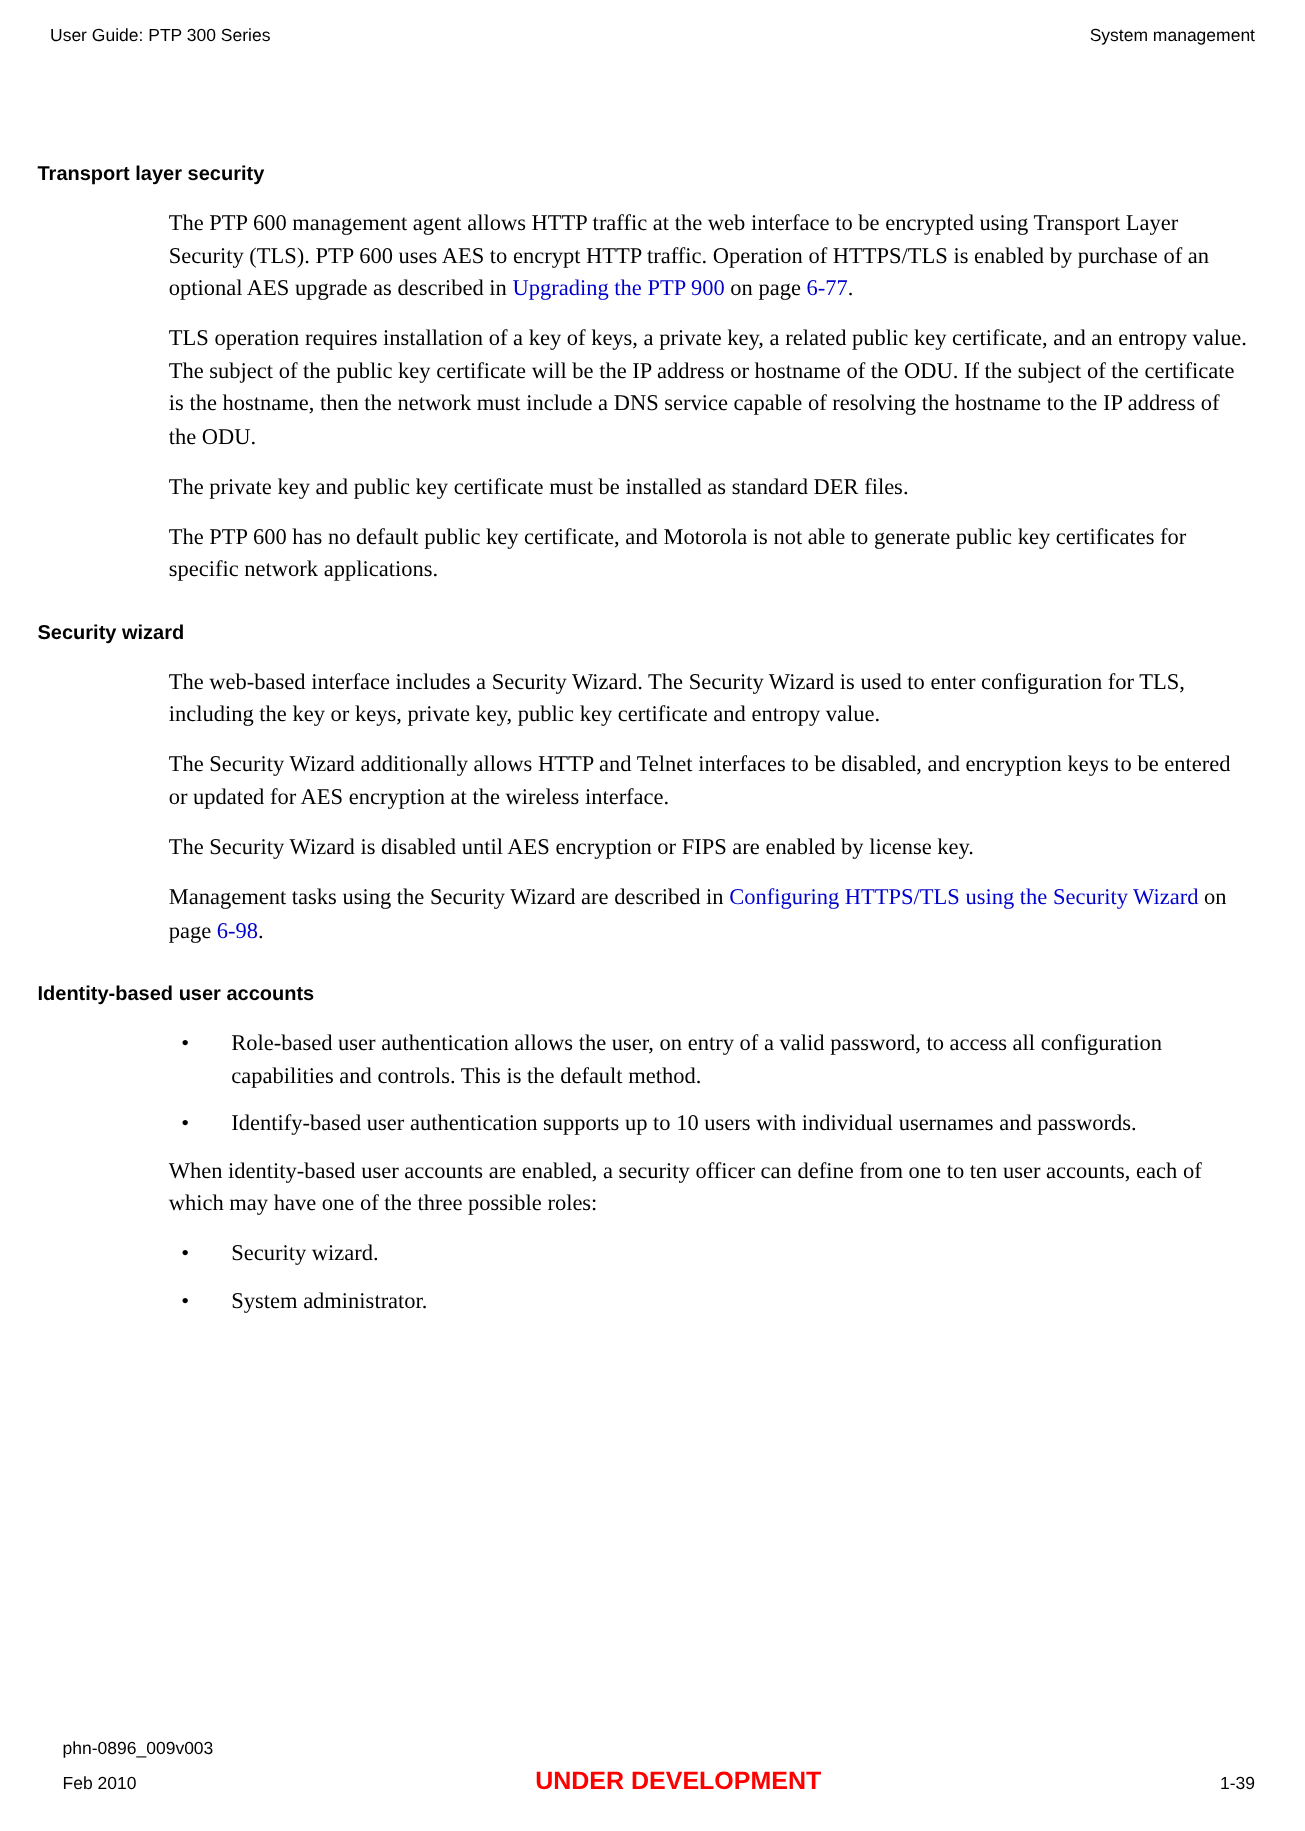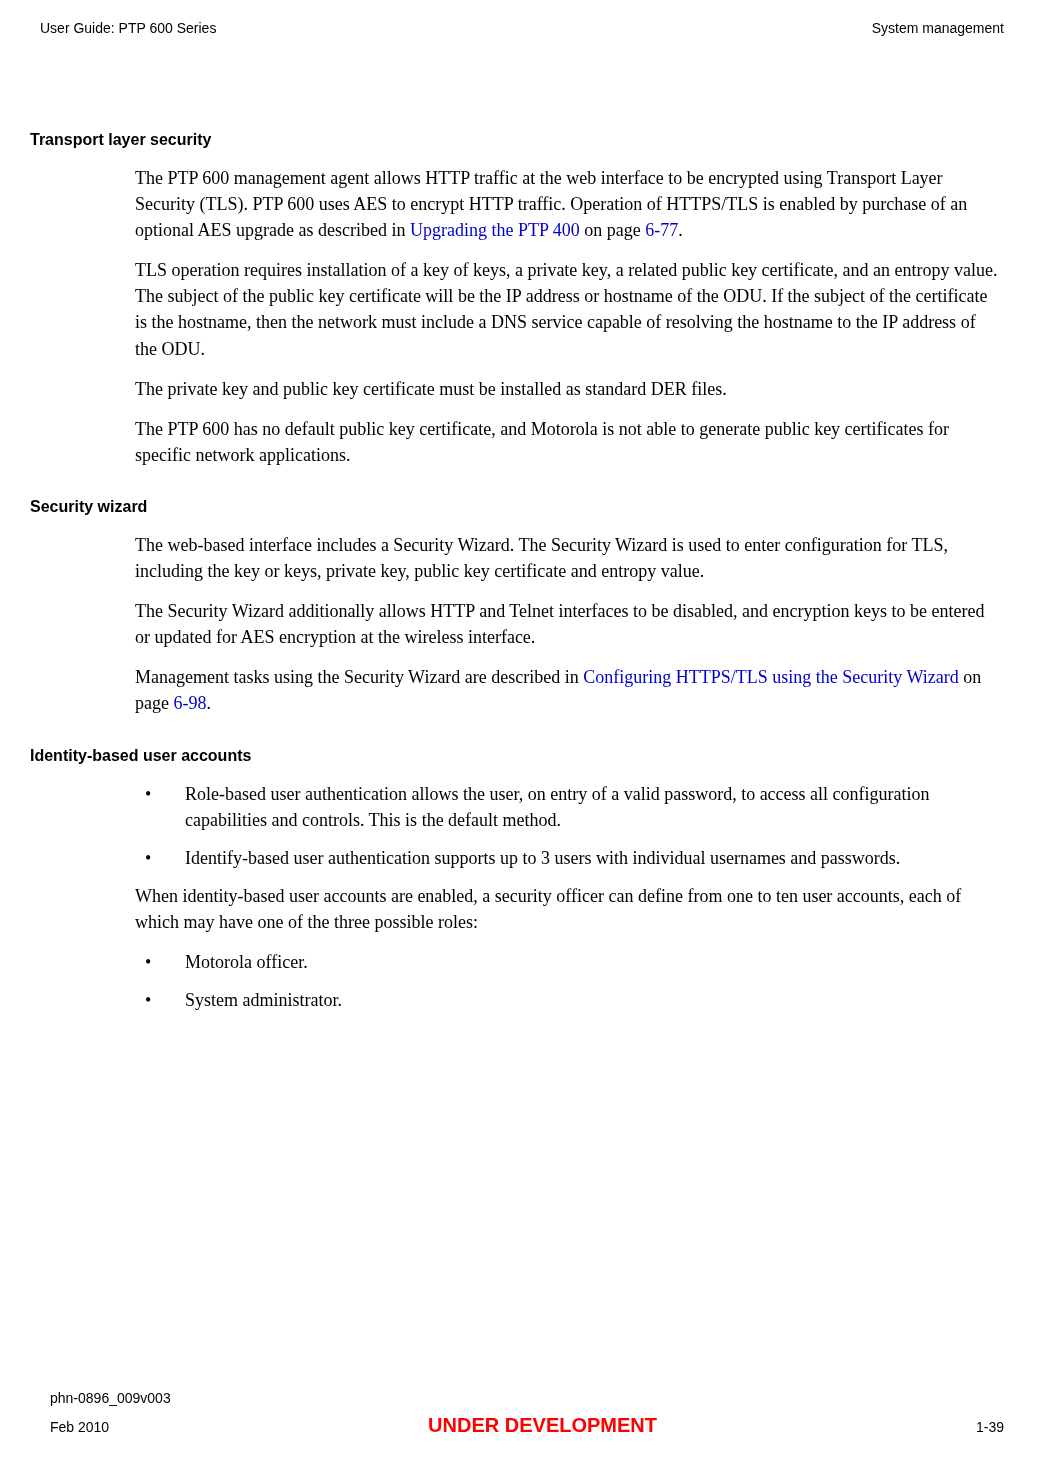--- a/index.html
+++ b/index.html
@@ -88,52 +88,53 @@
       font-weight: bold;
       font-size: 20px;
       color: #ff0000;
       text-align: center;
     }
   </style>
 </head>
 <body>
 
 <div class="header">
-  <span>User Guide: PTP 600 Series</span>
+  <span>User Guide: PTP 300 Series</span>
   <span>System management</span>
 </div>
 
 <div class="section-heading">Transport layer security</div>
 <div class="content-block">
   <p class="paragraph">
-    <span>The PTP 600 management agent allows HTTP traffic at the web interface to be encrypted using Transport Layer Security (TLS). PTP 600 uses AES to encrypt HTTP traffic. Operation of HTTPS/TLS is enabled by purchase of an optional AES upgrade as described in </span><span class="link">Upgrading the PTP 400</span><span> on page </span><span class="link">6-77</span><span>.</span>
+    <span>The PTP 600 management agent allows HTTP traffic at the web interface to be encrypted using Transport Layer Security (TLS). PTP 600 uses AES to encrypt HTTP traffic. Operation of HTTPS/TLS is enabled by purchase of an optional AES upgrade as described in </span><span class="link">Upgrading the PTP 900</span><span> on page </span><span class="link">6-77</span><span>.</span>
   </p>
   <p class="paragraph">TLS operation requires installation of a key of keys, a private key, a related public key certificate, and an entropy value. The subject of the public key certificate will be the IP address or hostname of the ODU. If the subject of the certificate is the hostname, then the network must include a DNS service capable of resolving the hostname to the IP address of the ODU.</p>
   <p class="paragraph">The private key and public key certificate must be installed as standard DER files.</p>
   <p class="paragraph">The PTP 600 has no default public key certificate, and Motorola is not able to generate public key certificates for specific network applications.</p>
 </div>
 
 <div class="section-heading section-gap">Security wizard</div>
 <div class="content-block">
   <p class="paragraph">The web-based interface includes a Security Wizard. The Security Wizard is used to enter configuration for TLS, including the key or keys, private key, public key certificate and entropy value.</p>
   <p class="paragraph">The Security Wizard additionally allows HTTP and Telnet interfaces to be disabled, and encryption keys to be entered or updated for AES encryption at the wireless interface.</p>
+  <p class="paragraph">The Security Wizard is disabled until AES encryption or FIPS are enabled by license key.</p>
   <p class="paragraph">
     <span>Management tasks using the Security Wizard are described in </span><span class="link">Configuring HTTPS/TLS using the Security Wizard</span><span> on page </span><span class="link">6-98</span><span>.</span>
   </p>
 </div>
 
 <div class="section-heading section-gap">Identity-based user accounts</div>
 <div class="content-block">
   <ul class="bullet-list">
     <li>Role-based user authentication allows the user, on entry of a valid password, to access all configuration capabilities and controls. This is the default method.</li>
-    <li>Identify-based user authentication supports up to 3 users with individual usernames and passwords.</li>
+    <li>Identify-based user authentication supports up to 10 users with individual usernames and passwords.</li>
   </ul>
   <p class="paragraph">When identity-based user accounts are enabled, a security officer can define from one to ten user accounts, each of which may have one of the three possible roles:</p>
   <ul class="bullet-list">
-    <li>Motorola officer.</li>
+    <li>Security wizard.</li>
     <li>System administrator.</li>
   </ul>
 </div>
 
 <div class="footer">
   <div class="footer-line1">phn-0896_009v003</div>
   <div class="footer-line2">
     <span>Feb 2010</span>
     <span class="under-dev">UNDER DEVELOPMENT</span>
     <span>1-39</span>

